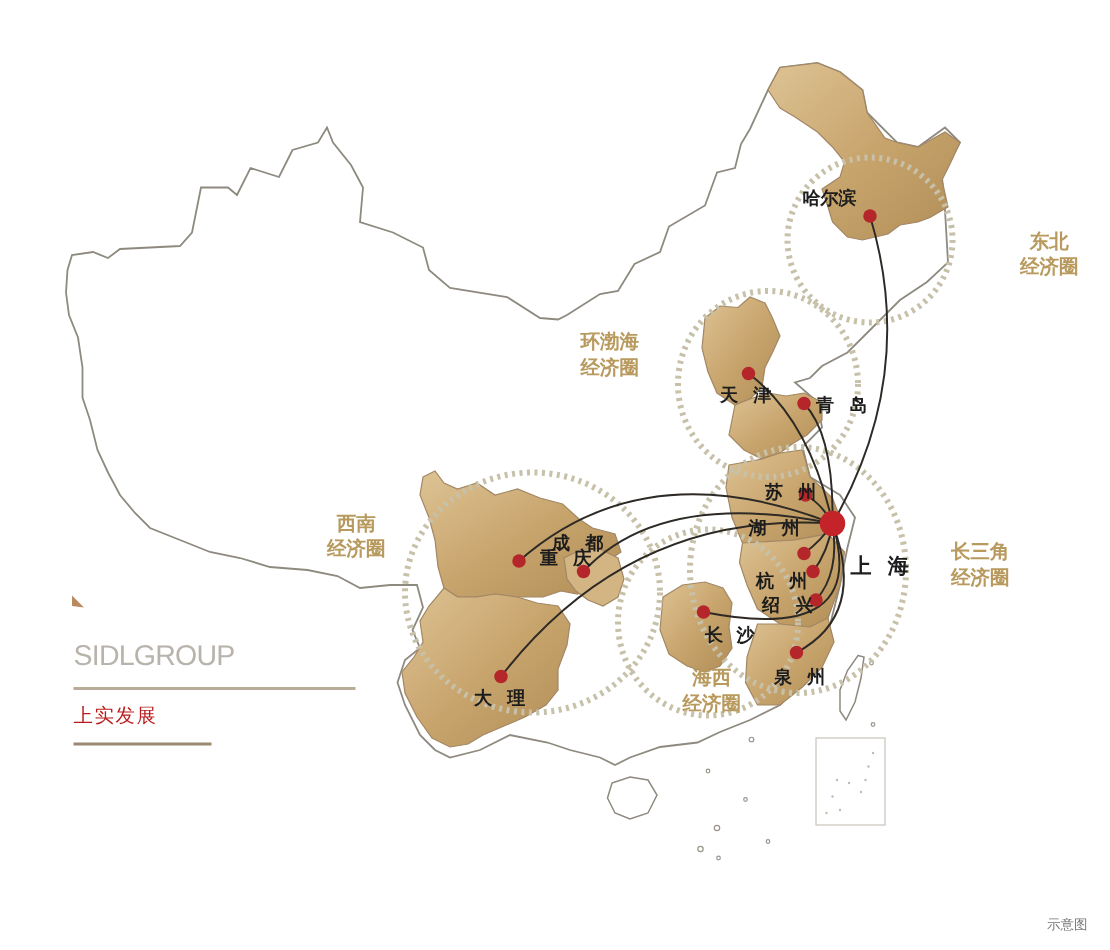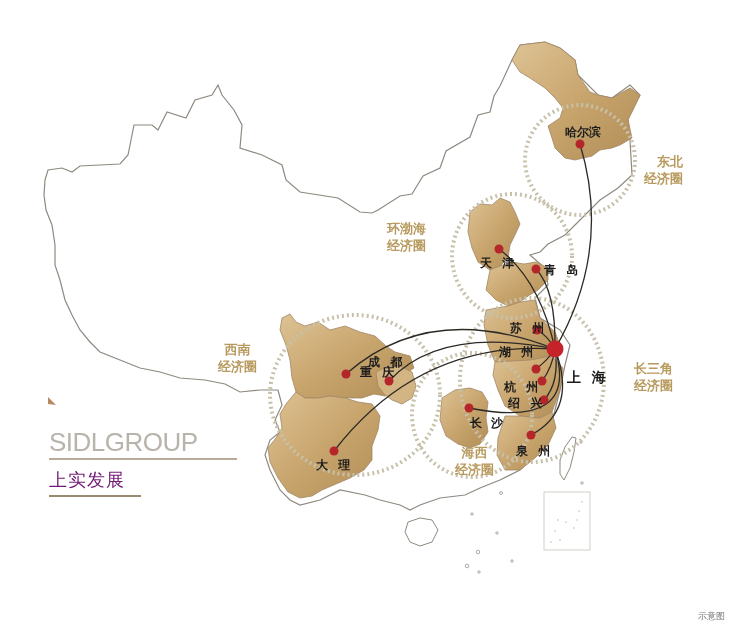--- a/index.html
+++ b/index.html
@@ -1,23 +1,23 @@
 <!DOCTYPE html>
 <html><head>
   <meta charset="utf-8">
   <style>
     html, body { margin:0; padding:0; background:#ffffff; }
     body { width:740px; height:633px; position:relative; overflow:hidden; font-family:"DejaVu Sans", sans-serif; }
     #map-svg { position:absolute; left:0; top:0; width:740px; height:633px; }
     .city-label { position:absolute; font-size:12px; color:#1c1c1c; letter-spacing:3px; white-space:nowrap; font-weight:bold; }
     .city-label.big { font-size:14px; }
     .region-label { position:absolute; font-size:13px; color:#b89a5e; font-weight:bold; line-height:17px; text-align:center; white-space:nowrap; }
-    .brand-en { position:absolute; left:49px; top:427px; font-family:"Liberation Sans", sans-serif; font-size:26px; color:#b8b3ab; letter-spacing:-0.5px; font-weight:normal; }
+    .brand-en { position:absolute; left:49px; top:427px; font-family:"Liberation Sans", sans-serif; font-size:19px; color:#b8b3ab; letter-spacing:-0.5px; font-weight:normal; }
     .brand-line1 { position:absolute; left:49px; top:458px; width:188px; height:2px; background:#b8ab98; }
-    .brand-cn { position:absolute; left:49px; top:468px; font-family:"DejaVu Serif", serif; font-size:18px; color:#701a75; letter-spacing:1px; }
+    .brand-cn { position:absolute; left:49px; top:468px; font-family:"DejaVu Serif", serif; font-size:13px; color:#b91c1c; letter-spacing:1px; }
     .brand-line2 { position:absolute; left:49px; top:495px; width:92px; height:2px; background:#9a8a72; }
     .note { position:absolute; left:698px; top:610px; font-size:9px; color:#777; }
   </style>
 </head>
 <body>
 
 <svg id="map-svg" viewBox="0 0 740 633" xmlns="http://www.w3.org/2000/svg">
   <defs>
     <linearGradient id="gold" x1="0" y1="0" x2="1" y2="1">
       <stop offset="0" stop-color="#ddc394"></stop>
@@ -107,35 +107,35 @@
     <circle cx="469" cy="408" r="4.5"></circle>
     <circle cx="346" cy="374" r="4.5"></circle>
     <circle cx="389" cy="381" r="4.5"></circle>
     <circle cx="334" cy="451" r="4.5"></circle>
   </g>
   <circle cx="555" cy="349" r="8.5" fill="#c4232a"></circle>
 
   <path d="M48,397 L56,405 L48,404 Z" fill="#b88a60"></path>
 </svg>
 
-<div class="city-label" style="left:565px;top:124px;letter-spacing:0;">哈尔滨</div>
+<div class="city-label" style="left:535px;top:124px;letter-spacing:0;">哈尔滨</div>
 <div class="city-label" style="left:480px;top:255px;">天 津</div>
 <div class="city-label" style="left:544px;top:262px;">青 岛</div>
 <div class="city-label" style="left:510px;top:320px;">苏 州</div>
 <div class="city-label" style="left:499px;top:344px;">湖 州</div>
 <div class="city-label" style="left:504px;top:379px;">杭 州</div>
 <div class="city-label" style="left:508px;top:395px;">绍 兴</div>
 <div class="city-label" style="left:516px;top:443px;">泉 州</div>
 <div class="city-label" style="left:470px;top:415px;font-family:Liberation Serif, serif;">长 沙</div>
 <div class="city-label" style="left:320px;top:354px;margin-left:48px;">成 都</div>
 <div class="city-label" style="left:360px;top:364px;">重 庆</div>
 <div class="city-label" style="left:316px;top:457px;">大 理</div>
 <div class="city-label big" style="left:567px;top:341px;margin-top:28px;">上 海</div>
 
-<div class="region-label" style="left:644px;top:153px;text-align:right;">
+<div class="region-label" style="left:680px;top:153px;">
   <div>东北</div>
   <div>经济圈</div>
 </div>
 <div class="region-label" style="left:387px;top:220px;">
   <div>环渤海</div>
   <div>经济圈</div>
 </div>
 <div class="region-label" style="left:606px;top:360px;margin-left:28px;">
   <div>长三角</div>
   <div>经济圈</div>

